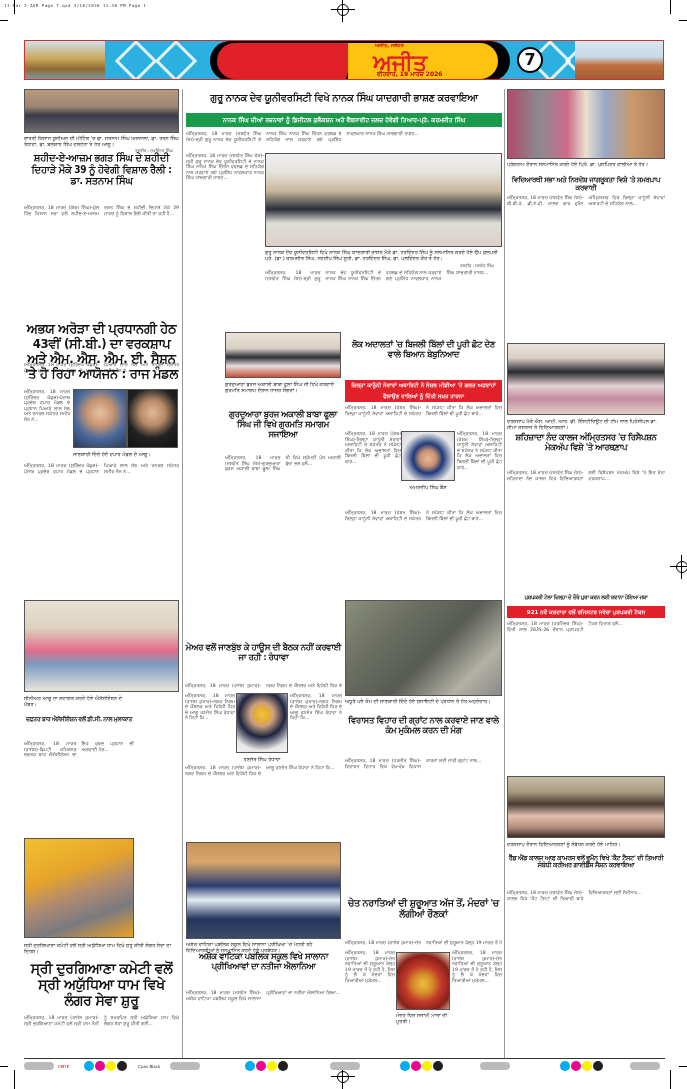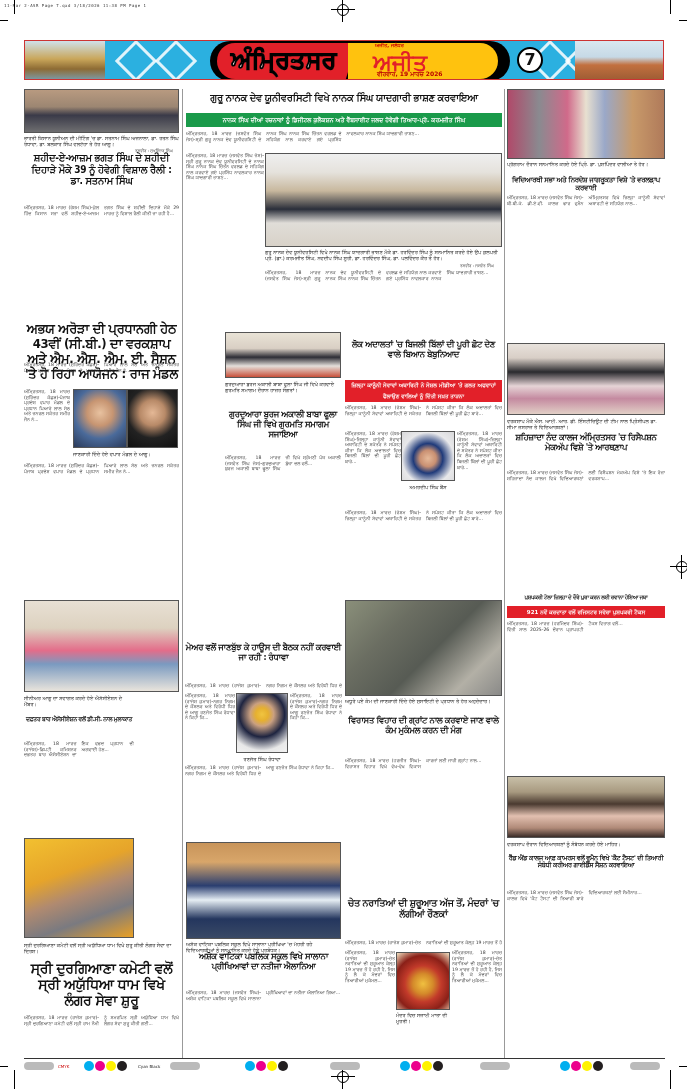--- a/index.html
+++ b/index.html
@@ -60,21 +60,20 @@
 <div class="mast">
   <div class="pic-l"></div>
   <div class="diam" style="left:96px"></div>
   <div class="diam" style="left:136px"></div>
   <div class="diam" style="left:510px"></div>
   <div class="diam" style="left:546px"></div>
   <div class="pic-r"></div>
   <div class="pill"></div>
   <div class="red"></div>
   <div class="yel"></div>
-  <div class="t1">ਅੰਮ੍ਰਿਤਸਰ</div>
   <div class="tag">ਅਜੀਤ, ਜਲੰਧਰ</div>
   <div class="t2">ਅਜੀਤ</div>
   <div class="date">ਵੀਰਵਾਰ, 19 ਮਾਰਚ 2026</div>
   <div class="pg">7</div>
 </div>
 
 <div class="photo" style="left:24px;top:89px;width:155px;height:44px;background:linear-gradient(180deg,#b89a80 0%,#9c8672 40%,#3a3a48 60%,#6e6e70 100%)"></div>
 <div class="cap" style="left:24px;top:135px;width:155px;height:13px;overflow:hidden">ਭਾਰਤੀ ਕਿਸਾਨ ਯੂਨੀਅਨ ਦੀ ਮੀਟਿੰਗ 'ਚ ਡਾ. ਸਤਨਾਮ ਸਿੰਘ ਅਜਨਾਲਾ, ਡਾ. ਰਤਨ ਸਿੰਘ ਰੰਧਾਵਾ, ਡਾ. ਬਲਕਾਰ ਸਿੰਘ ਵਲਟੋਹਾ ਤੇ ਹੋਰ ਆਗੂ।</div>
 <div class="cap" style="left:135px;top:148px;font-size:4px">ਤਸਵੀਰ : ਸੁਖਵਿੰਦਰ ਸਿੰਘ</div>
 <div class="head" style="left:24px;top:152px;width:155px;font-size:10px">ਸ਼ਹੀਦ-ਏ-ਆਜ਼ਮ ਭਗਤ ਸਿੰਘ ਦੇ ਸ਼ਹੀਦੀ ਦਿਹਾੜੇ ਮੌਕੇ 39 ਨੂੰ ਹੋਵੇਗੀ ਵਿਸ਼ਾਲ ਰੈਲੀ : ਡਾ. ਸਤਨਾਮ ਸਿੰਘ</div>
@@ -145,21 +144,21 @@
 <div class="txt" style="left:345px;top:940px;width:157px;height:10px;column-count:2">ਅੰਮ੍ਰਿਤਸਰ, 18 ਮਾਰਚ (ਰਾਜੇਸ਼ ਕੁਮਾਰ)-ਚੇਤ ਨਰਾਤਿਆਂ ਦੀ ਸ਼ੁਰੂਆਤ ਕੱਲ੍ਹ 19 ਮਾਰਚ ਤੋਂ ਹੋ ਰਹੀ ਹੈ, ਜਿਸ ਨੂੰ ਲੈ ਕੇ ਮੰਦਰਾਂ ਵਿਚ ਤਿਆਰੀਆਂ ਮੁਕੰਮਲ...</div>
 <div class="txt" style="left:345px;top:950px;width:50px;height:100px">ਅੰਮ੍ਰਿਤਸਰ, 18 ਮਾਰਚ (ਰਾਜੇਸ਼ ਕੁਮਾਰ)-ਚੇਤ ਨਰਾਤਿਆਂ ਦੀ ਸ਼ੁਰੂਆਤ ਕੱਲ੍ਹ 19 ਮਾਰਚ ਤੋਂ ਹੋ ਰਹੀ ਹੈ, ਜਿਸ ਨੂੰ ਲੈ ਕੇ ਮੰਦਰਾਂ ਵਿਚ ਤਿਆਰੀਆਂ ਮੁਕੰਮਲ...</div>
 <div class="photo" style="left:396px;top:952px;width:54px;height:58px;background:radial-gradient(circle at 50% 55%,#f0c040 0%,#d48a2a 25%,#c23a2a 45%,#8a2018 70%,#f0e0c0 100%)"></div>
 <div class="cap" style="left:396px;top:1012px;width:54px;height:17px;overflow:hidden">ਮੰਦਰ ਵਿਚ ਸਜਾਈ ਮਾਤਾ ਦੀ ਮੂਰਤੀ।</div>
 <div class="txt" style="left:452px;top:950px;width:50px;height:100px">ਅੰਮ੍ਰਿਤਸਰ, 18 ਮਾਰਚ (ਰਾਜੇਸ਼ ਕੁਮਾਰ)-ਚੇਤ ਨਰਾਤਿਆਂ ਦੀ ਸ਼ੁਰੂਆਤ ਕੱਲ੍ਹ 19 ਮਾਰਚ ਤੋਂ ਹੋ ਰਹੀ ਹੈ, ਜਿਸ ਨੂੰ ਲੈ ਕੇ ਮੰਦਰਾਂ ਵਿਚ ਤਿਆਰੀਆਂ ਮੁਕੰਮਲ...</div>
 
 <div class="vline" style="left:504px;top:89px;height:970px;background:#999"></div>
 
 <div class="photo" style="left:507px;top:89px;width:158px;height:70px;background:linear-gradient(90deg,#b04a6a 0%,#8a8a90 20%,#d06a8a 38%,#e8e0d0 50%,#9aa8c8 62%,#c89a6a 80%,#b07a5a 100%)"></div>
 <div class="cap" style="left:507px;top:161px;width:158px;height:12px;overflow:hidden">ਪ੍ਰੋਗਰਾਮ ਦੌਰਾਨ ਸਨਮਾਨਿਤ ਕਰਦੇ ਹੋਏ ਪ੍ਰਿੰ. ਡਾ. ਪੁਸ਼ਪਿੰਦਰ ਵਾਲੀਆ ਤੇ ਹੋਰ।</div>
-<div class="head" style="left:507px;top:176px;width:158px;font-size:7px">ਵਿਦਿਆਰਥੀ ਸਭਾ ਅਤੇ ਨਿਰਦੇਸ਼ ਜਾਗਰੂਕਤਾ ਵਿਸ਼ੇ 'ਤੇ ਵਰਲਡ਼ਾਪ ਕਰਵਾਈ</div>
+<div class="head" style="left:507px;top:176px;width:158px;font-size:7px">ਵਿਦਿਆਰਥੀ ਸਭਾ ਅਤੇ ਨਿਰਦੇਸ਼ ਜਾਗਰੂਕਤਾ ਵਿਸ਼ੇ 'ਤੇ ਸਮਰਪ਼ਾਪ ਕਰਵਾਈ</div>
 <div class="txt" style="left:507px;top:195px;width:158px;height:138px;column-count:2">ਅੰਮ੍ਰਿਤਸਰ, 18 ਮਾਰਚ (ਜਸਵੰਤ ਸਿੰਘ ਜੱਸ)-ਬੀ.ਬੀ.ਕੇ. ਡੀ.ਏ.ਵੀ. ਕਾਲਜ ਫਾਰ ਵੁਮੈਨ ਅੰਮ੍ਰਿਤਸਰ ਵਿਖੇ ਜ਼ਿਲ੍ਹਾ ਕਾਨੂੰਨੀ ਸੇਵਾਵਾਂ ਅਥਾਰਟੀ ਦੇ ਸਹਿਯੋਗ ਨਾਲ...</div>
 
 <div class="photo" style="left:507px;top:343px;width:158px;height:72px;background:linear-gradient(180deg,#e8e2dc 0%,#d8cec6 20%,#2a2a2e 40%,#e6d4d6 60%,#c48aa0 78%,#e2cfc6 100%)"></div>
 <div class="cap" style="left:507px;top:418px;width:158px;height:12px;overflow:hidden">ਵਰਕਸ਼ਾਪ ਮੌਕੇ ਐਸ. ਆਈ. ਆਰ. ਡੀ. ਇੰਸਟੀਚਿਊਟ ਦੀ ਟੀਮ ਨਾਲ ਪ੍ਰਿੰਸੀਪਲ ਡਾ. ਸੀਮਾ ਜਸਰਾਜ ਤੇ ਵਿਦਿਆਰਥਣਾਂ।</div>
 <div class="head" style="left:507px;top:433px;width:158px;font-size:8.5px">ਸ਼ਹਿਜ਼ਾਦਾ ਨੰਦ ਕਾਲਜ ਅੰਮ੍ਰਿਤਸਰ 'ਚ ਰਿਸੈਪਸ਼ਨ ਮੇਕਅੱਪ ਵਿਸ਼ੇ 'ਤੇ ਆਰਥਣ਼ਾਪ</div>
 <div class="txt" style="left:507px;top:470px;width:158px;height:120px;column-count:2">ਅੰਮ੍ਰਿਤਸਰ, 18 ਮਾਰਚ (ਜਸਵੰਤ ਸਿੰਘ ਜੱਸ)-ਸ਼ਹਿਜ਼ਾਦਾ ਨੰਦ ਕਾਲਜ ਵਿਖੇ ਵਿਦਿਆਰਥਣਾਂ ਲਈ ਰਿਸੈਪਸ਼ਨ ਮੇਕਅੱਪ ਵਿਸ਼ੇ 'ਤੇ ਇਕ ਰੋਜ਼ਾ ਵਰਕਸ਼ਾਪ...</div>
 
 <div class="head" style="left:507px;top:594px;width:158px;font-size:5.5px;white-space:nowrap;overflow:hidden">ਪੁਸ਼ਪਕਰੀ ਟੋਲਾ ਜ਼ਿਲ੍ਹਾ ਦੇ ਦੌਰੇ ਪੂਰਾ ਕਰਨ ਲਈ ਰਵਾਨਾ ਹੋਇਆ ਜਥਾ</div>
 <div class="band" style="left:507px;top:606px;width:158px;height:12px;background:#e22029;font-size:5.5px;line-height:12px;white-space:nowrap;overflow:hidden">921 ਨਵੇਂ ਕਰਦਾਤਾ ਵਲੋਂ ਰਜਿਸਟਰ ਸਵੇਰਾ ਪੁਸ਼ਪਕਰੀ ਟੈਕਸ</div>
 <div class="txt" style="left:507px;top:621px;width:158px;height:152px;column-count:2">ਅੰਮ੍ਰਿਤਸਰ, 18 ਮਾਰਚ (ਹਰਮਿੰਦਰ ਸਿੰਘ)-ਵਿੱਤੀ ਸਾਲ 2025-26 ਦੌਰਾਨ ਪ੍ਰਾਪਰਟੀ ਟੈਕਸ ਵਿਭਾਗ ਵਲੋਂ...</div>

